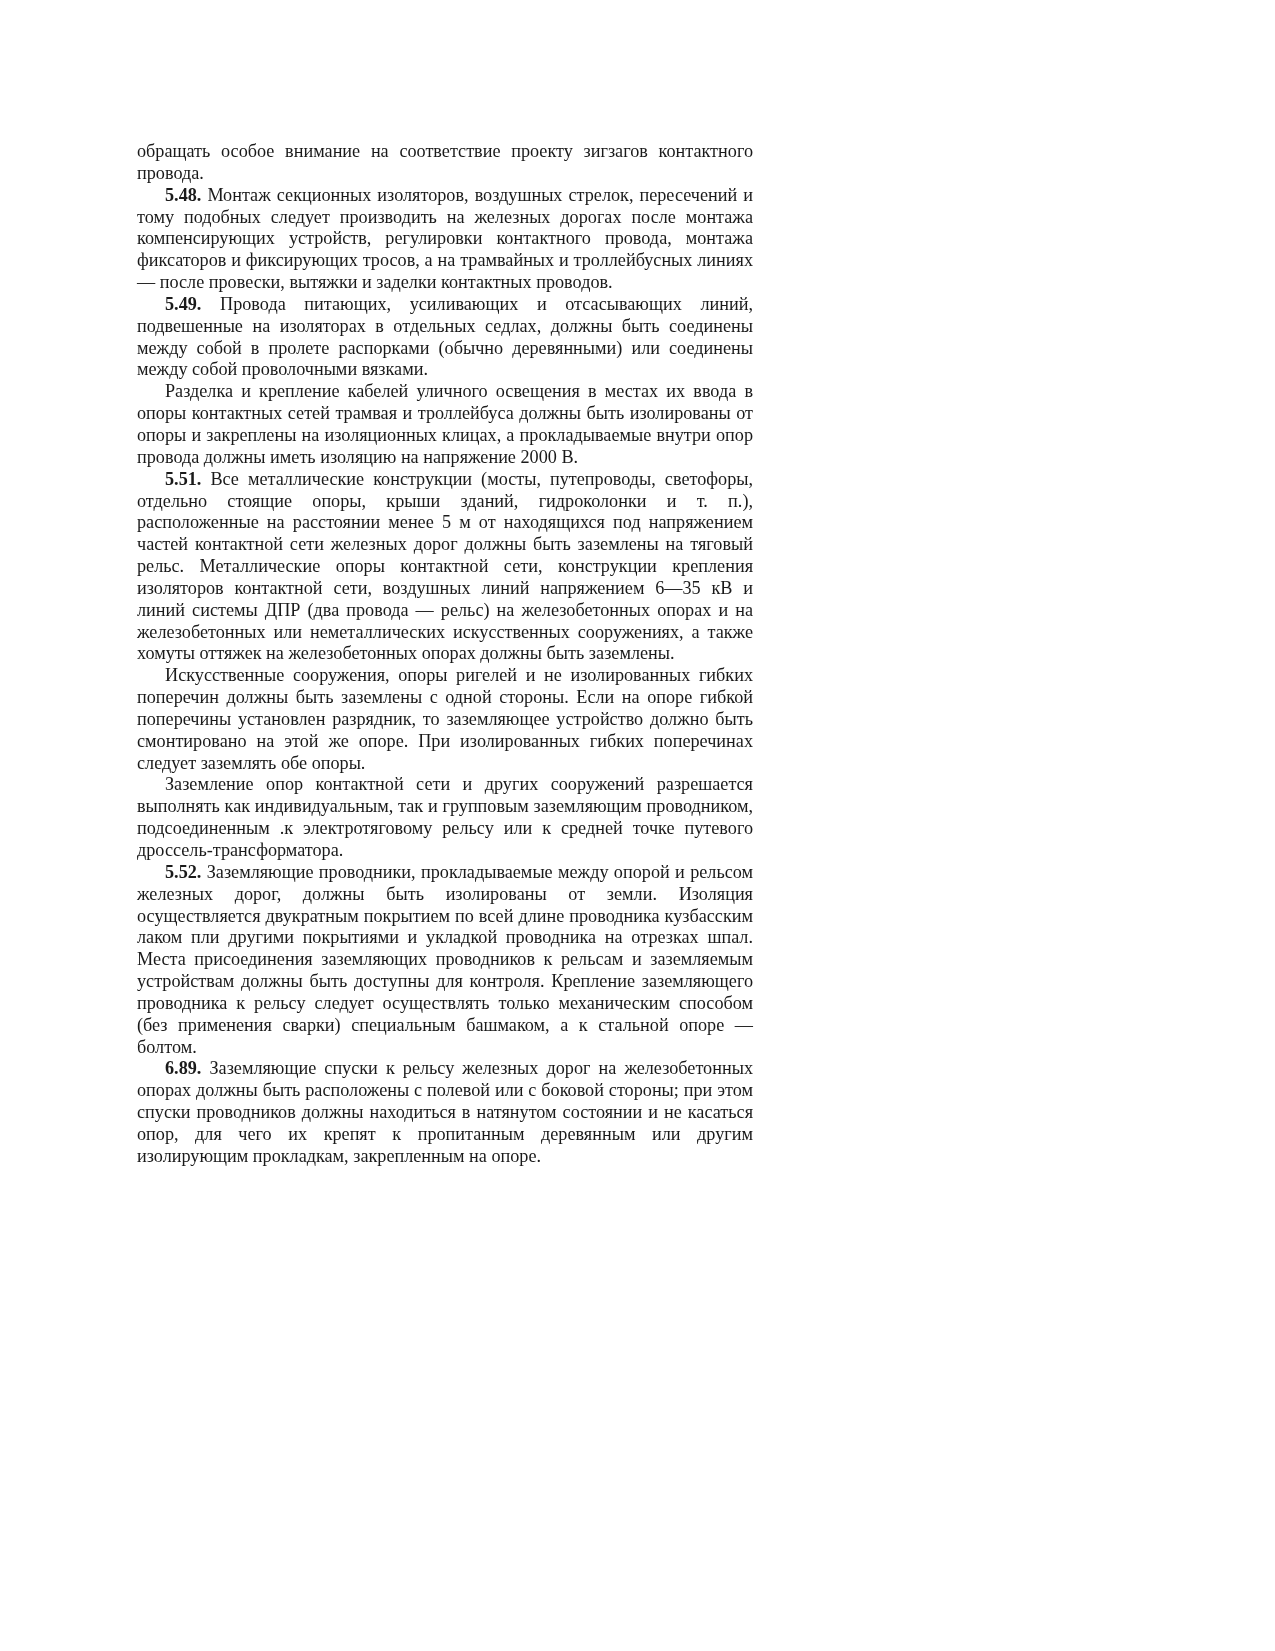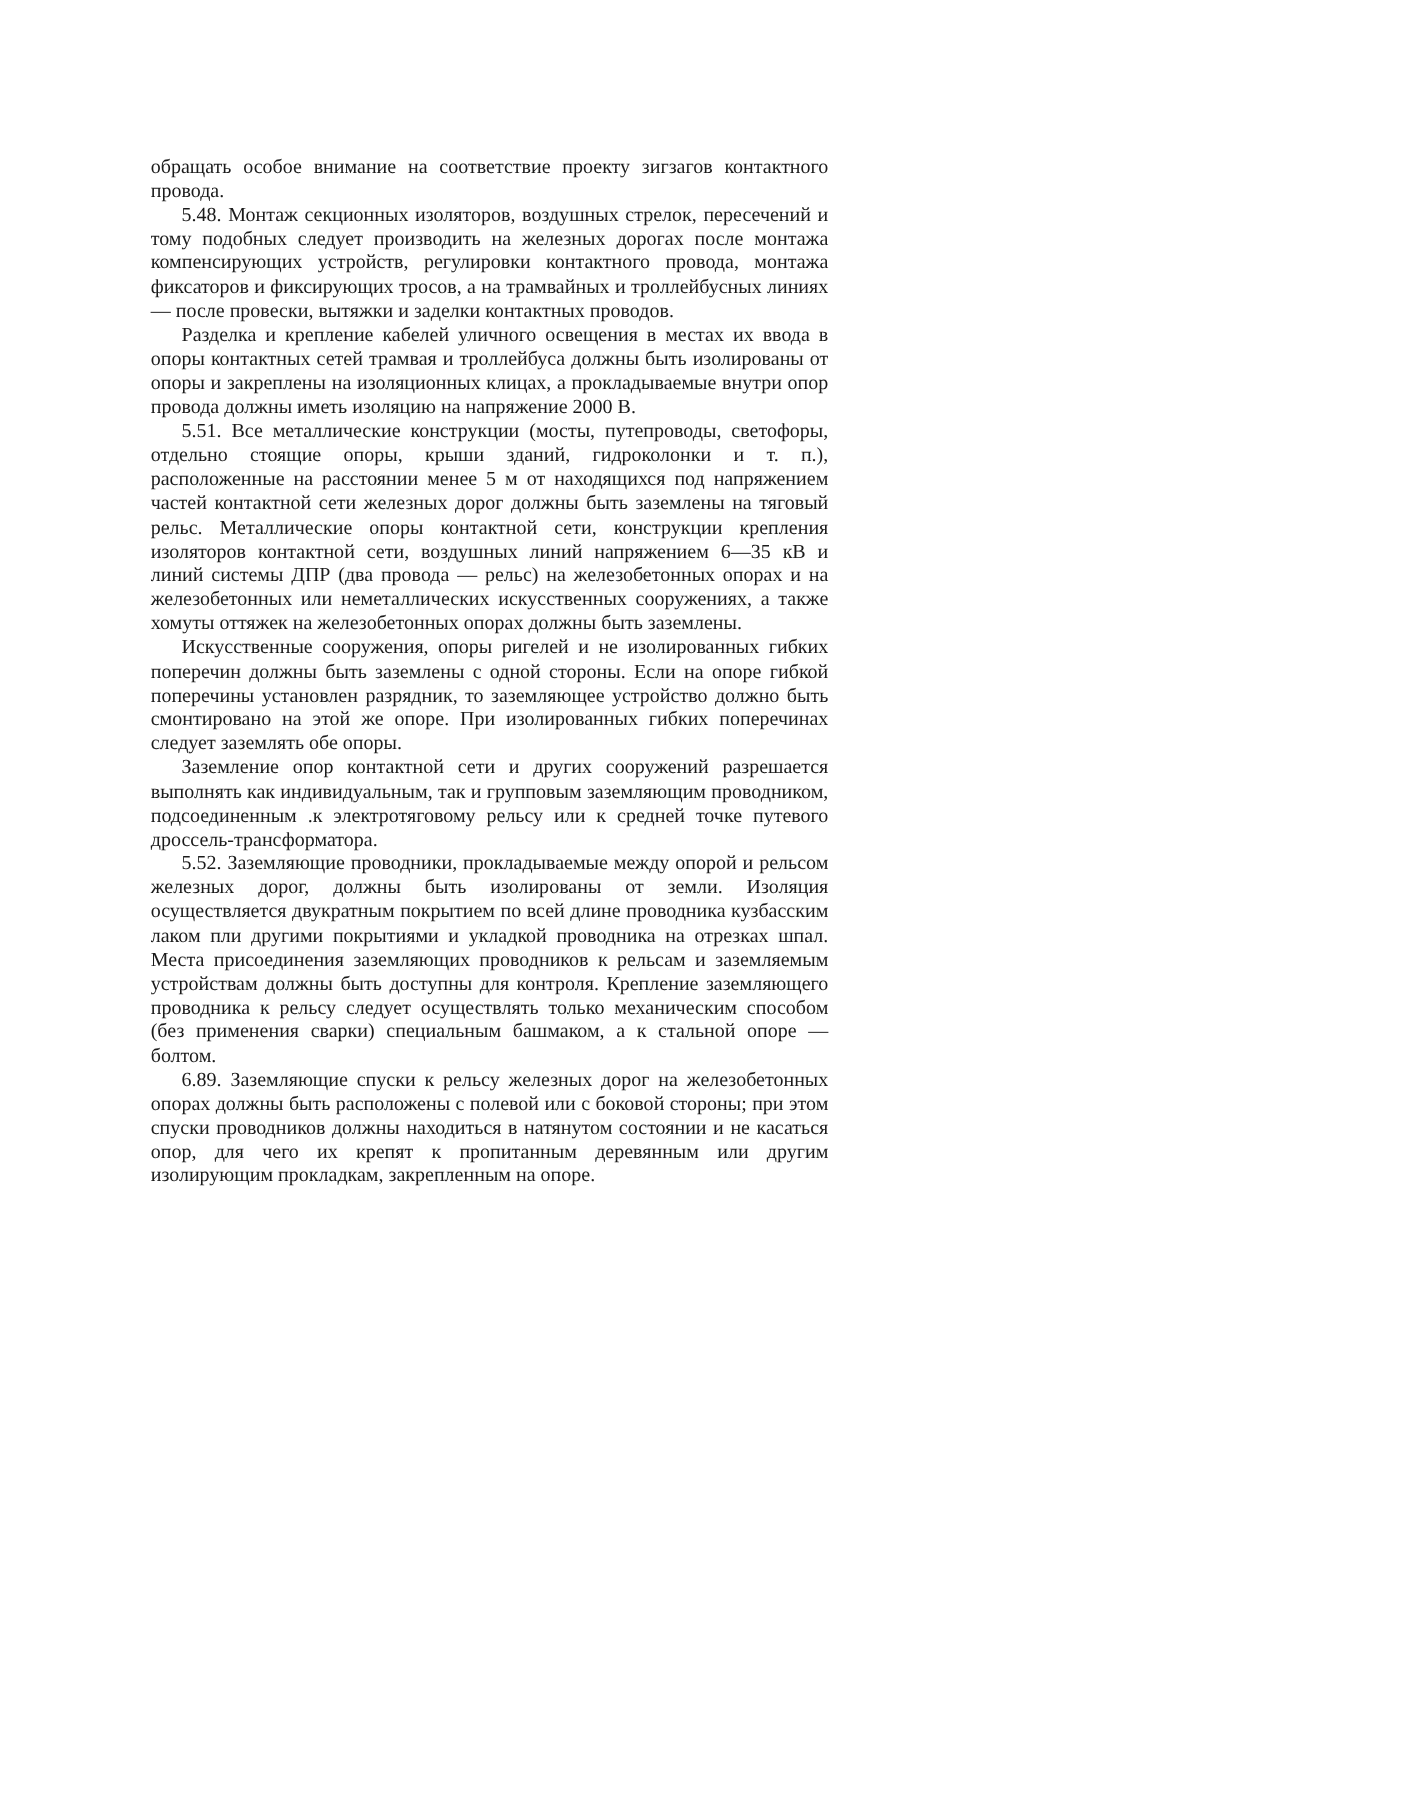--- a/index.html
+++ b/index.html
@@ -27,31 +27,32 @@
     .para {
       margin: 0;
       text-align: justify;
       text-indent: 28px;
       hyphens: none;
     }
     .para.no-indent {
       text-indent: 0;
     }
     .num {
-      font-weight: normal;
+      font-weight: bold;
     }
   </style>
 </head>
 <body>
 
 <div class="page">
   <p class="para no-indent"><span class="num"></span><span>обращать особое внимание на соответствие проекту зигзагов контактного провода.</span></p>
 
   <p class="para"><span class="num">5.48.</span><span> Монтаж секционных изоляторов, воздушных стрелок, пересечений и тому подобных следует производить на железных дорогах после монтажа компенсирующих устройств, регулировки контактного провода, монтажа фиксаторов и фиксирующих тросов, а на трамвайных и троллейбусных линиях — после провески, вытяжки и заделки контактных проводов.</span></p>
 
+  <p class="para"><span class="num">5.49.</span><span> Провода питающих, усиливающих и отсасывающих линий, подвешенные на изоляторах в отдельных седлах, должны быть соединены между собой в пролете распорками (обычно деревянными) или соединены между собой проволочными вязками.</span></p>
 
 
   <p class="para"><span class="num"></span><span>Разделка и крепление кабелей уличного освещения в местах их ввода в опоры контактных сетей трамвая и троллейбуса должны быть изолированы от опоры и закреплены на изоляционных клицах, а прокладываемые внутри опор провода должны иметь изоляцию на напряжение 2000 В.</span></p>
 
   <p class="para"><span class="num">5.51.</span><span> Все металлические конструкции (мосты, путепроводы, светофоры, отдельно стоящие опоры, крыши зданий, гидроколонки и т. п.), расположенные на расстоянии менее 5 м от находящихся под напряжением частей контактной сети железных дорог должны быть заземлены на тяговый рельс. Металлические опоры контактной сети, конструкции крепления изоляторов контактной сети, воздушных линий напряжением 6—35 кВ и линий системы ДПР (два провода — рельс) на железобетонных опорах и на железобетонных или неметаллических искусственных сооружениях, а также хомуты оттяжек на железобетонных опорах должны быть заземлены.</span></p>
 
 
   <p class="para"><span class="num"></span><span>Искусственные сооружения, опоры ригелей и не изолированных гибких поперечин должны быть заземлены с одной стороны. Если на опоре гибкой поперечины установлен разрядник, то заземляющее устройство должно быть смонтировано на этой же опоре. При изолированных гибких поперечинах следует заземлять обе опоры.</span></p>
 
   <p class="para"><span class="num"></span><span>Заземление опор контактной сети и других сооружений разрешается выполнять как индивидуальным, так и групповым заземляющим проводником, подсоединенным .к электротяговому рельсу или к средней точке путевого дроссель-трансформатора.</span></p>

